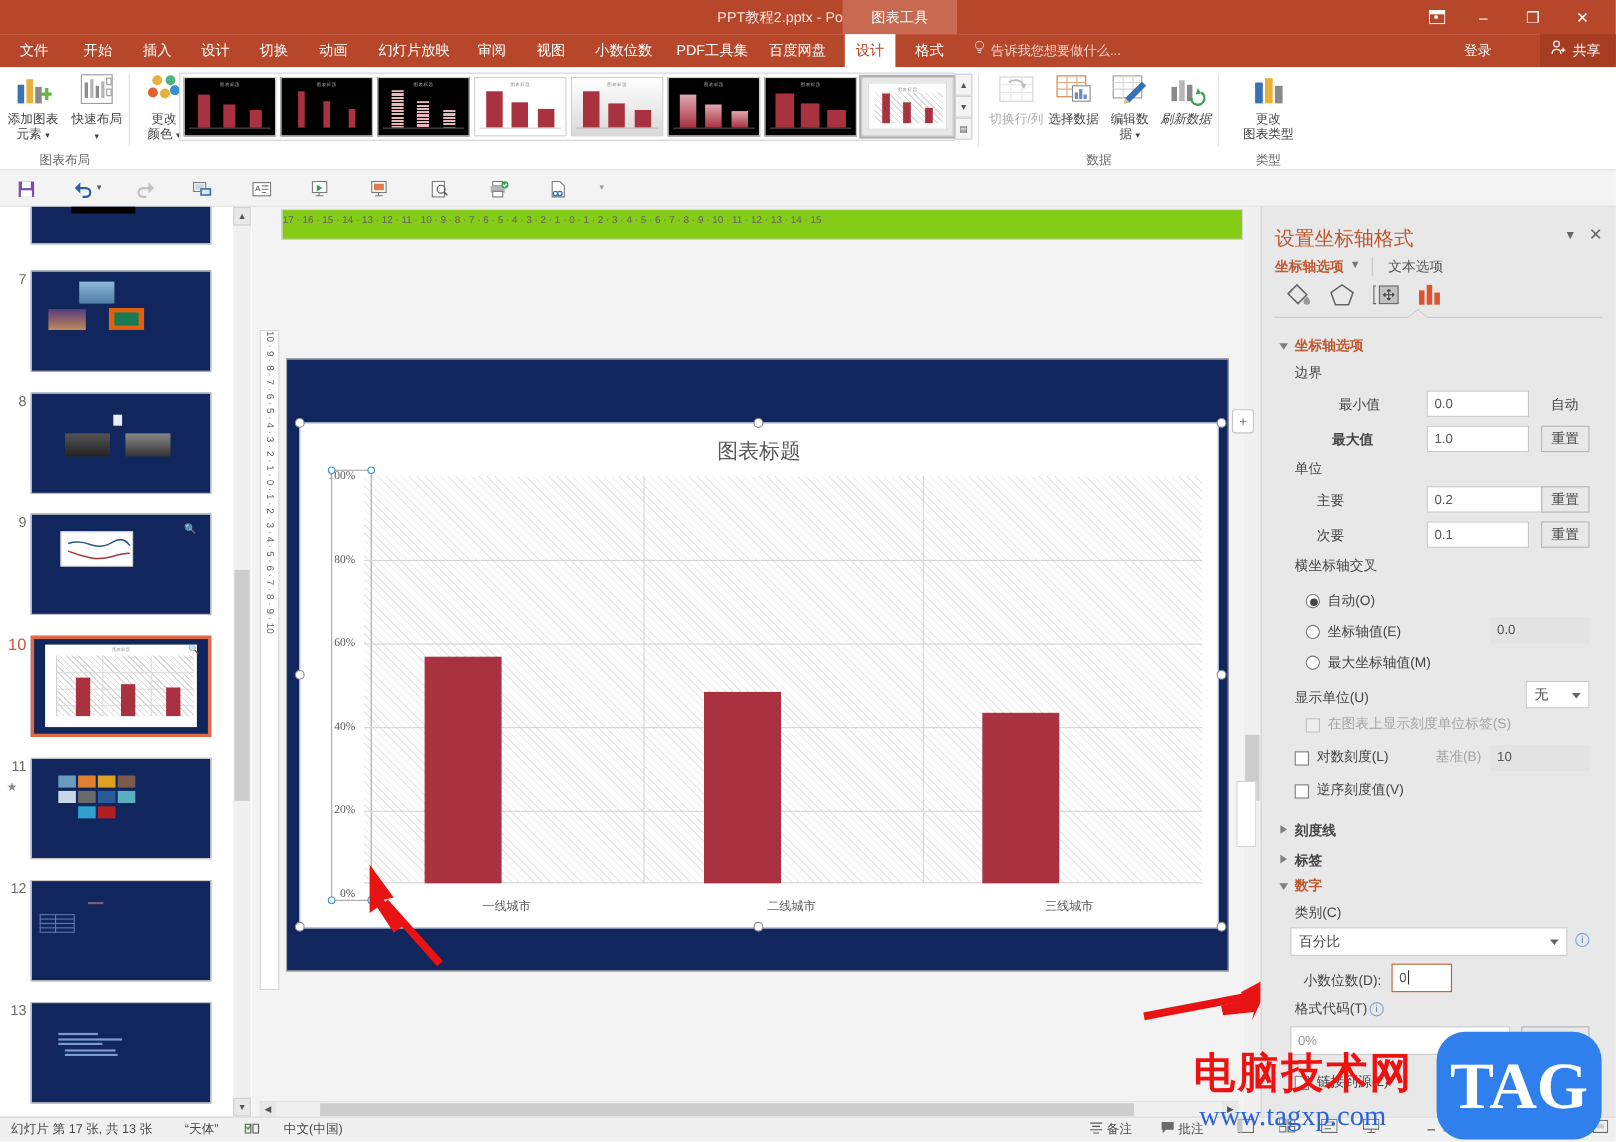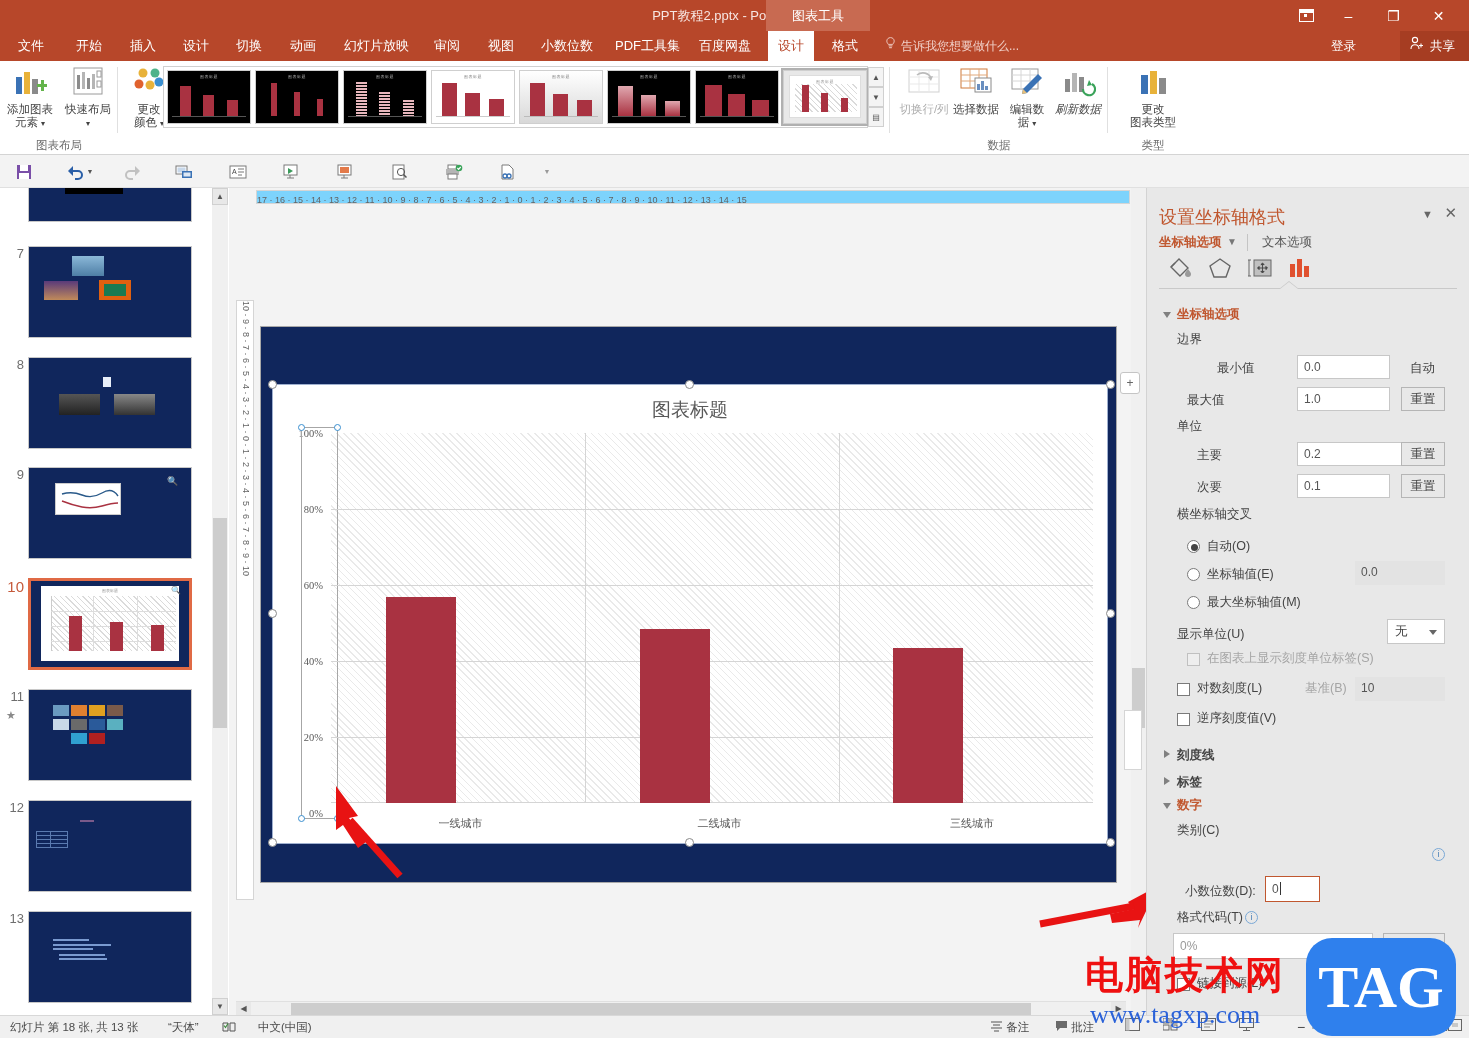--- a/index.html
+++ b/index.html
@@ -110,22 +110,22 @@
   .slide-num.cur { color:#c55a3b; }
   .thumb { position:absolute; left:0; width:164px; height:92px;
      background:#10265c; border:1px solid #c8c8c8; overflow:hidden;}
   .thumb.selected { border:3px solid #e06a45; }
   .pane-scroll { position:absolute; right:0; top:188px; width:16px; height:827px; background:#f0f0f0;}
   .pane-scroll .up,.pane-scroll .dn{ position:absolute; left:0; width:16px;height:17px; background:#e8e8e8; border:1px solid #d0d0d0; font-size:8px; text-align:center; line-height:15px; color:#555;}
   .pane-scroll .up{top:0;} .pane-scroll .dn{bottom:0;}
   .pane-scroll .thumbbar{ position:absolute; left:1px; top:330px; width:14px;height:210px; background:#cdcdcd;}
 
   
-  .hruler { position:absolute; top:190px; left:256px; width:874px; height:14px;
-     background:#7dd3fc; border:1px solid #d5d5d5; overflow:hidden; }
+  .hruler { position:absolute; top:190px; left:256px; width:874px; height:28px;
+     background:#84cc16; border:1px solid #d5d5d5; overflow:hidden; }
   .hruler .ticks { position:absolute; left:0; top:0; width:100%; height:18px;
      font-size:9px; color:#636363; white-space:nowrap; letter-spacing:0px; line-height:18px;}
   .vruler { position:absolute; top:300px; left:236px; width:18px; height:600px;
      background:#fff; border:1px solid #d5d5d5; overflow:hidden;}
   .vruler .ticks{ position:absolute; left:0; top:0; width:18px; height:600px;
      writing-mode:vertical-rl; font-size:9px; color:#636363; line-height:18px; white-space:nowrap;}
 
   .canvas-area { position:absolute; top:188px; left:229px; width:917px; height:827px; background:#f3f3f3;}
 
   .slide-stage {
@@ -788,21 +788,21 @@
 
   <div class="tri down" style="top:124px;"></div>
   <div class="sect-head" style="top:118px;">坐标轴选项</div>
 
   <div class="sub-label" style="left:30px; top:143px;">边界</div>
 
   <div class="sub-label" style="left:50px; top:172px;margin-left:20px;">最小值</div>
   <div class="fld" style="left:150px; top:167px; width:93px;">0.0</div>
   <div class="plain" style="left:263px; top:172px;">自动</div>
 
-  <div class="sub-label" style="left:40px; top:204px;">最大值</div>
+  <div class="sub-label" style="left:64px; top:204px;font-weight:bold;">最大值</div>
   <div class="fld" style="left:150px; top:199px; width:93px;">1.0</div>
   <div class="btnx" style="left:254px; top:199px; width:44px;">重置</div>
 
   <div class="sub-label" style="left:30px; top:230px;">单位</div>
 
   <div class="sub-label" style="left:50px; top:259px;">主要</div>
   <div class="fld" style="left:150px; top:254px; width:109px;">0.2</div>
   <div class="btnx" style="left:254px; top:254px; width:44px;">重置</div>
 
   <div class="sub-label" style="left:50px; top:291px;">次要</div>
@@ -841,20 +841,24 @@
   <div class="tri right" style="top:562px; left:17px;"></div>
   <div class="sect-head" style="top:559px; color:#444;">刻度线</div>
 
   <div class="tri right" style="top:589px; left:17px;"></div>
   <div class="sect-head" style="top:586px; color:#444;">标签</div>
 
   <div class="tri down" style="top:615px;"></div>
   <div class="sect-head" style="top:609px;">数字</div>
 
   <div class="sub-label" style="left:30px; top:634px;">类别(C)</div>
+  <div class="ddl" style="left:26px; top:655px; width:252px; height:26px; line-height:24px;">
+    <span>百分比</span>
+    <span class="ca"></span>
+  </div>
   <div class="info-i" style="left:285px; top:660px;">i</div>
 
   <div class="sub-label" style="left:38px; top:695px;">小数位数(D):</div>
   <div class="fld focus" style="left:118px; top:688px; width:55px; height:26px; line-height:24px;">0</div>
   <div class="caret-bar" style="left:133px; top:694px;"></div>
 
   <div class="sub-label" style="left:30px; top:721px;">格式代码(T)</div>
   <div class="info-i" style="left:98px; top:723px;">i</div>
 
   <div class="fld" style="left:26px; top:745px; width:200px; height:26px; line-height:24px; color:#9a9a9a;">0%</div>
@@ -864,21 +868,21 @@
   <div class="plain" style="left:50px; top:787px;">链接到源(L)</div>
 </div>
 
 <div class="hsb">
   <div class="l">◀</div>
   <div class="bar"></div>
   <div class="r">▶</div>
 </div>
 
 <div class="statusbar">
-  <div class="sb" style="left:10px;">幻灯片 第 18 张, 共 13 张</div>
+  <div class="sb" style="left:10px;">幻灯片 第 17 张, 共 13 张</div>
   <div class="sb" style="left:168px;">“天体”</div>
   <div class="sb" style="left:222px;">
     <svg width="14" height="12" viewBox="0 0 14 12" style="vertical-align:-2px">
         <path d="M1 2h5v8H1zM8 2h5v8H8z" fill="none" stroke="#555"></path>
         <path d="M2 4.5l1.5 2L6 2.5" stroke="#3a8a3a" stroke-width="1.1" fill="none"></path>
       </svg>
   </div>
   <div class="sb" style="left:258px;">中文(中国)</div>
 
   <div class="sb" style="left:990px;">

